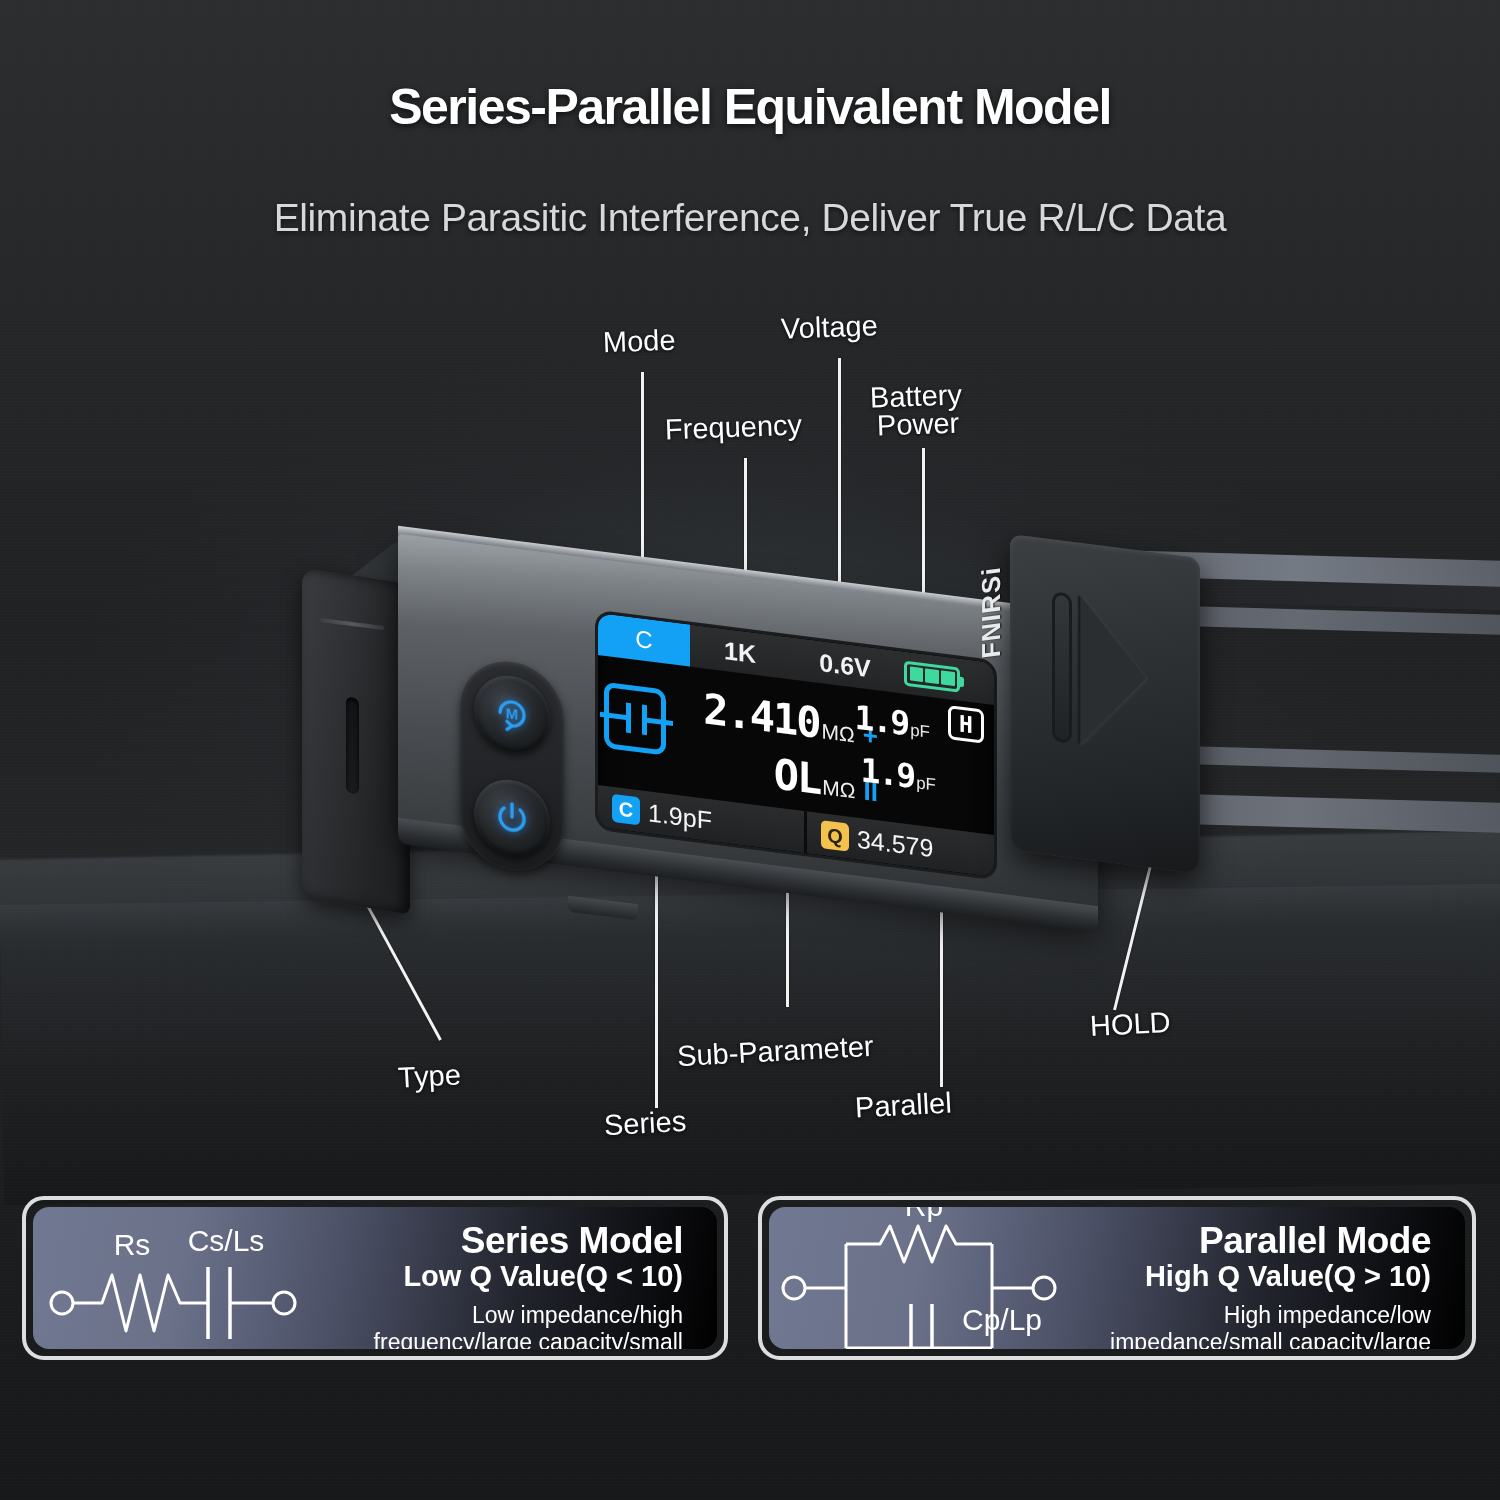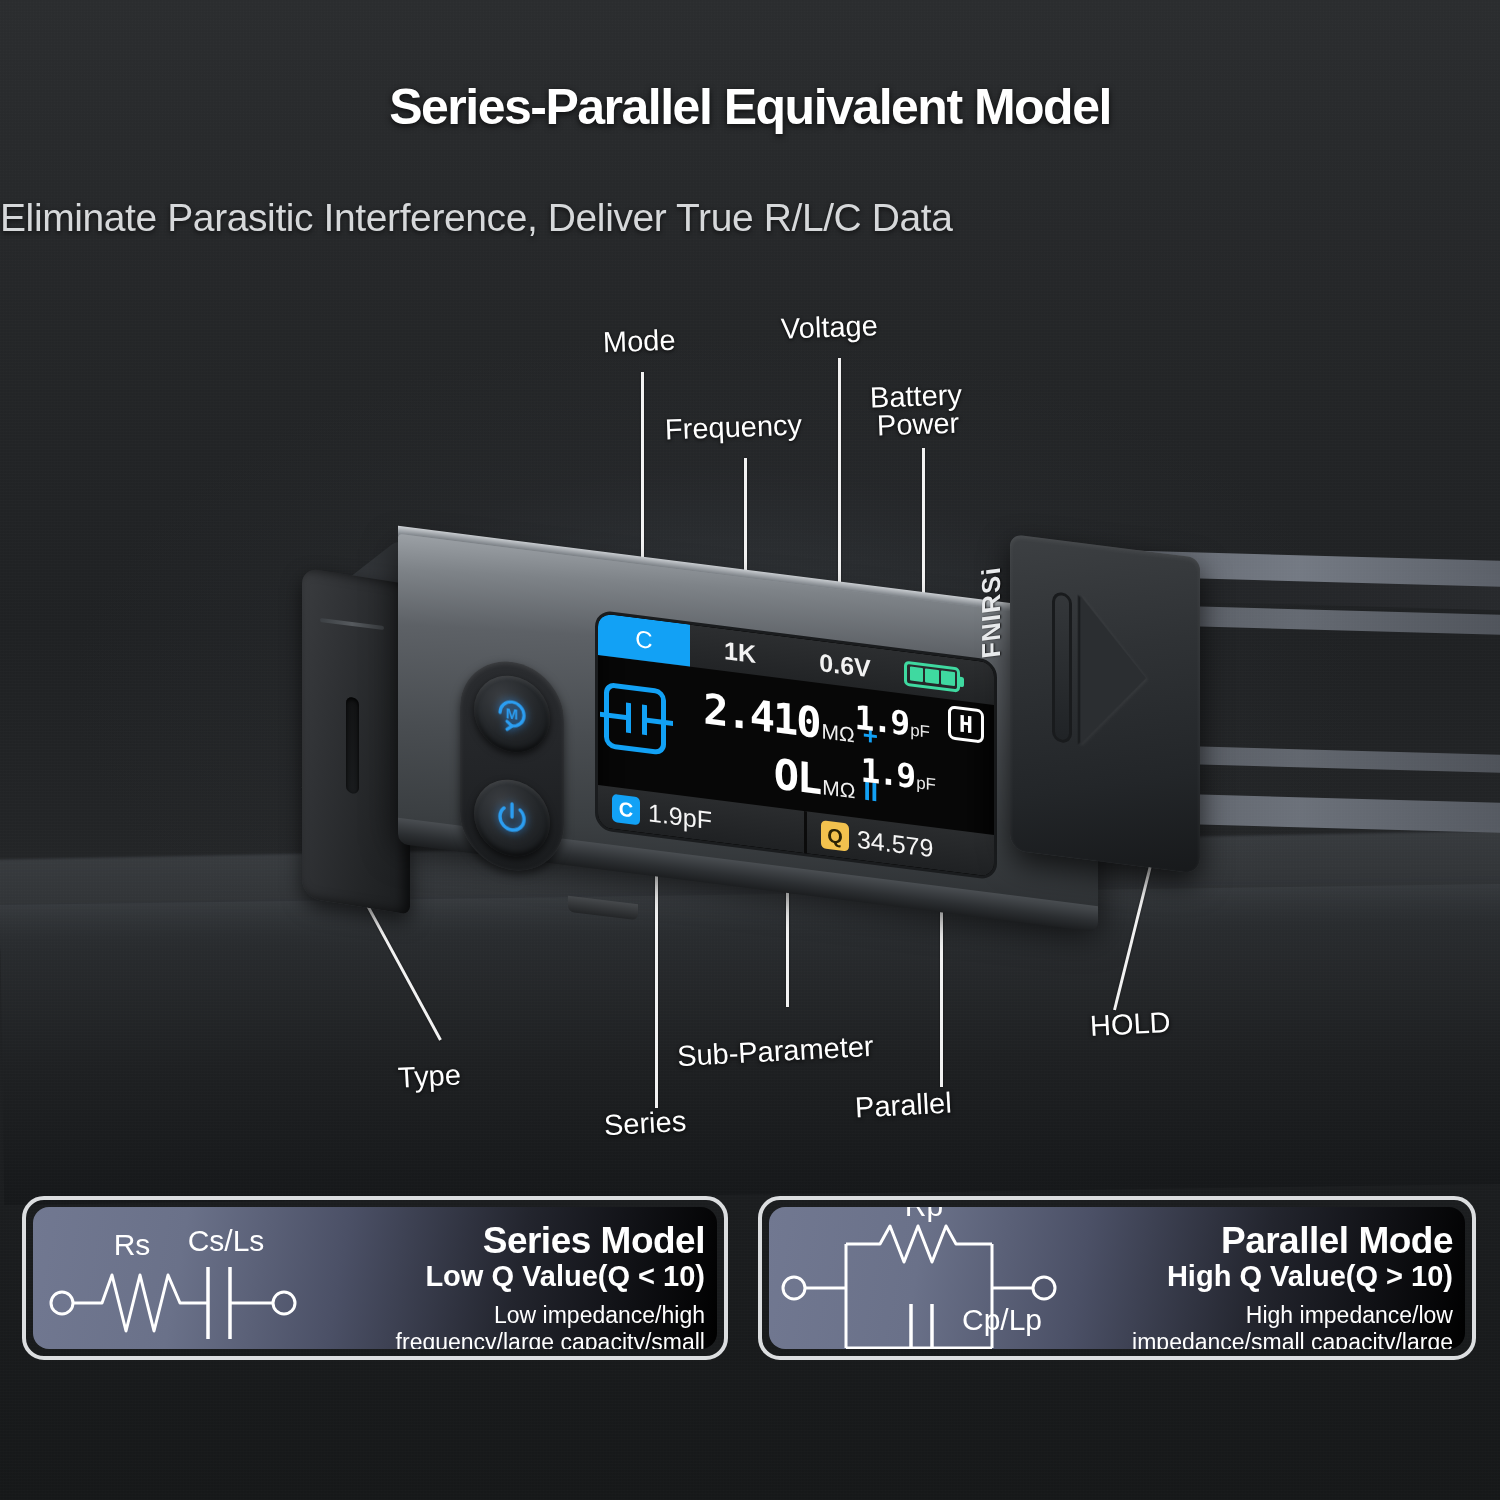--- a/index.html
+++ b/index.html
@@ -59,21 +59,21 @@
   #title {
     position: absolute; left: 0; top: 78px; width: 1500px;
     text-align: center;
     font-size: 50px; font-weight: bold; color: #ffffff;
     letter-spacing: -1.5px;
     text-shadow: 0 2px 6px rgba(0,0,0,.75);
     white-space: nowrap;
   }
   #subtitle {
     position: absolute; left: 0; top: 196px; width: 1500px;
-    text-align: left;
+    text-align: center;
     font-size: 39px; color: #d6d8da; font-weight: 400;
     letter-spacing: -0.4px;
     text-shadow: 0 2px 5px rgba(0,0,0,.6);
     white-space: nowrap;
   }
 
   
   .callout {
     position: absolute;
     color: #ffffff;
@@ -343,21 +343,21 @@
   #panel-series-outer { left: 22px; width: 706px; }
   #panel-parallel-outer { left: 758px; width: 718px; }
   .panel-inner {
     width: 100%; height: 100%;
     border-radius: 16px;
     background: linear-gradient(100deg, #717891 0%, #6a7189 22%, #4b5066 45%, #23252e 70%, #000000 100%);
     display: flex; align-items: center;
     overflow: hidden;
   }
   .circuit { width: 46%; height: 100%; display: flex; align-items: center; justify-content: center; }
-  .panel-text { width: 54%; padding-right: 12px; text-align: right; color: #ffffff; margin-top: 48px; }
+  .panel-text { width: 54%; padding-right: 34px; text-align: right; color: #ffffff; margin-top: 48px; }
   .panel-title { font-size: 37px; font-weight: bold; letter-spacing: -0.5px; }
   .panel-sub { font-size: 29px; font-weight: 700; margin-top: -2px; }
   .panel-desc { font-size: 23px; font-weight: 400; line-height: 1.18; margin-top: 9px; }
 </style>
 </head>
 <body>
 
 <div id="scene">
   <div id="bardark"></div>
   <div class="bgbar" id="bar1"></div>

